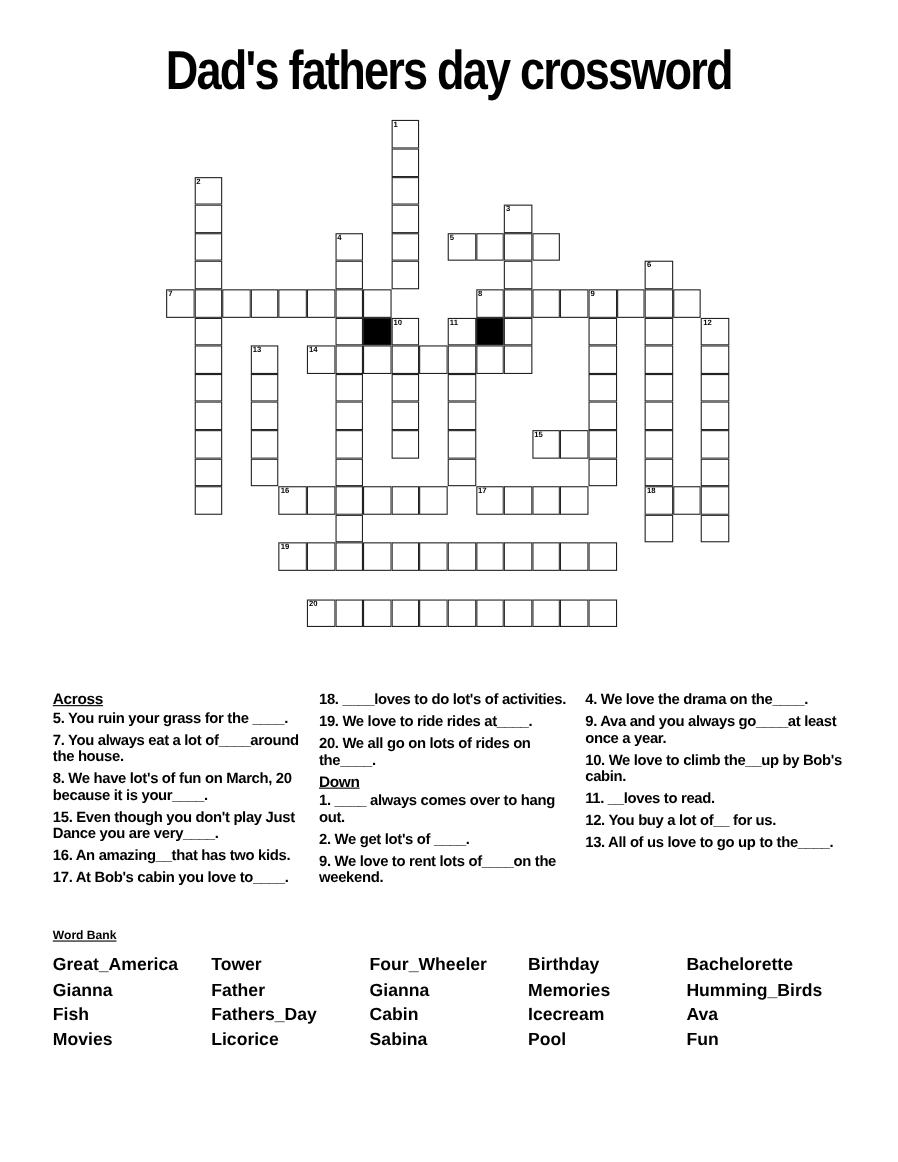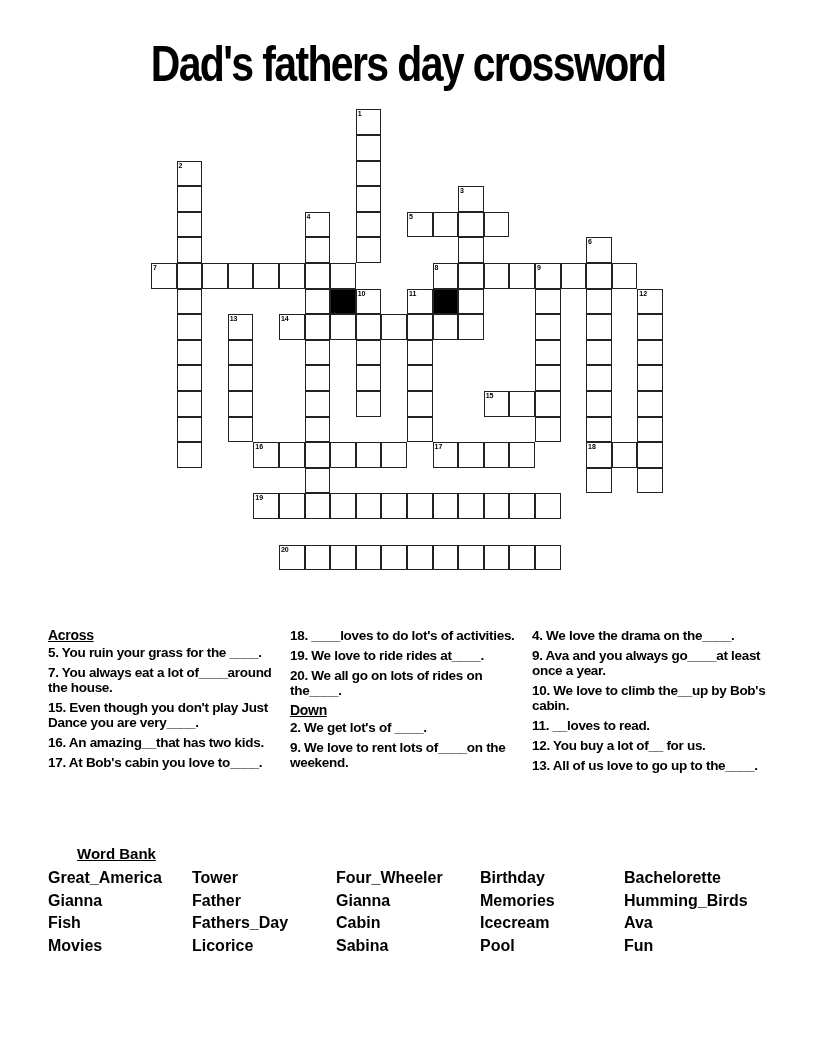--- a/index.html
+++ b/index.html
@@ -6,21 +6,21 @@
   body{width:816px;height:1056px;position:relative;overflow:hidden;font-family:"Liberation Sans", sans-serif;color:#000;}
   .title{position:absolute;left:0;top:34px;width:816px;text-align:center;font-weight:bold;font-size:50px;letter-spacing:-2px;transform:scaleX(0.82);transform-origin:center;line-height:60px;}
   .grid{position:absolute;left:0;top:0;width:816px;height:600px;}
   .cell{position:absolute;width:25.6px;height:25.6px;box-sizing:border-box;border:1.3px solid #222;background:#fff;margin-left:-0.6px;margin-top:-0.6px;}
   .cell.black{background:#000;}
   .num{position:absolute;left:1px;top:0px;font-size:7px;font-weight:bold;line-height:8px;}
   .clues{position:absolute;top:628px;font-weight:bold;font-size:13.5px;line-height:15px;letter-spacing:-0.3px;}
   .clues .col{position:absolute;top:0;width:235px;}
   .head{text-decoration:underline;font-size:14px;margin-bottom:2px;}
   .clue{margin-bottom:5px;}
-  .wb-head{position:absolute;left:48px;top:845px;font-weight:bold;font-size:15px;text-decoration:underline;margin-left:29px;}
+  .wb-head{position:absolute;left:48px;top:845px;font-weight:bold;font-size:11px;text-decoration:underline;}
   .wb{position:absolute;left:48px;top:867px;font-weight:bold;font-size:16px;line-height:22.6px;}
   .wb .wcol{position:absolute;top:0;width:140px;}
 </style>
 </head>
 <body>
 
 <div class="title">Dad's fathers day crossword</div>
 
 <div class="grid" id="grid">
     <div class="cell" style="left: 356.3px; top: 110px;">
@@ -194,29 +194,31 @@
     <div class="cell" style="left: 484.3px; top: 545.2px;"></div>
     <div class="cell" style="left: 509.9px; top: 545.2px;"></div>
     <div class="cell" style="left: 535.5px; top: 545.2px;"></div>
   </div>
 
 <div class="clues">
   <div class="col" id="clue-col1" style="left:48px;">
     <div class="head">Across</div>
   <div class="clue">5. You ruin your grass for the ____.</div>
       <div class="clue">7. You always eat a lot of____around the house.</div>
+      <div class="clue">8. We have lot's of fun on March, 20 because it is your____.</div>
       <div class="clue">15. Even though you don't play Just Dance you are very____.</div>
       <div class="clue">16. An amazing__that has two kids.</div>
       <div class="clue">17. At Bob's cabin you love to____.</div>
     </div>
   <div class="col" id="clue-col2" style="left:290px;">
       <div class="clue">18. ____loves to do lot's of activities.</div>
       <div class="clue">19. We love to ride rides at____.</div>
       <div class="clue">20. We all go on lots of rides on the____.</div>
       <div class="head">Down</div>
+      <div class="clue">1. ____ always comes over to hang out.</div>
       <div class="clue">2. We get lot's of ____.</div>
       <div class="clue">9. We love to rent lots of____on the weekend.</div>
     </div>
   <div class="col" id="clue-col3" style="left:532px;">
       <div class="clue">4. We love the drama on the____.</div>
       <div class="clue">9. Ava and you always go____at least once a year.</div>
       <div class="clue">10. We love to climb the__up by Bob's cabin.</div>
       <div class="clue">11. __loves to read.</div>
       <div class="clue">12. You buy a lot of__ for us.</div>
       <div class="clue">13. All of us love to go up to the____.</div>

